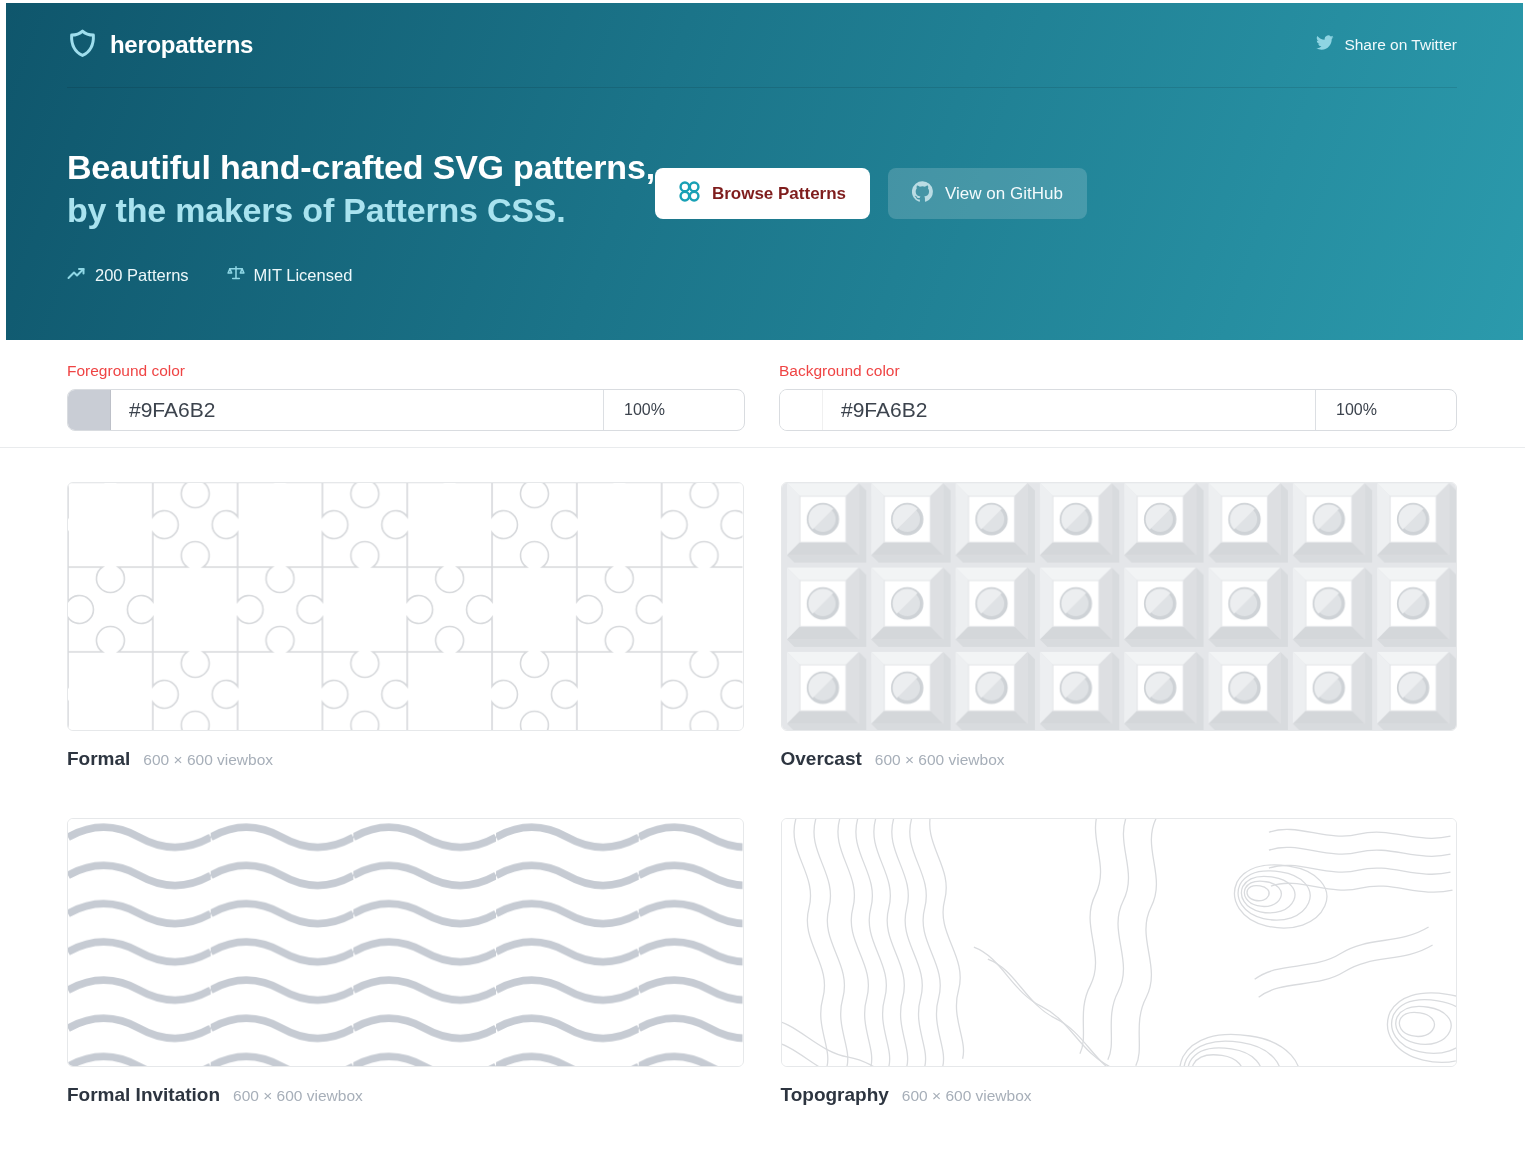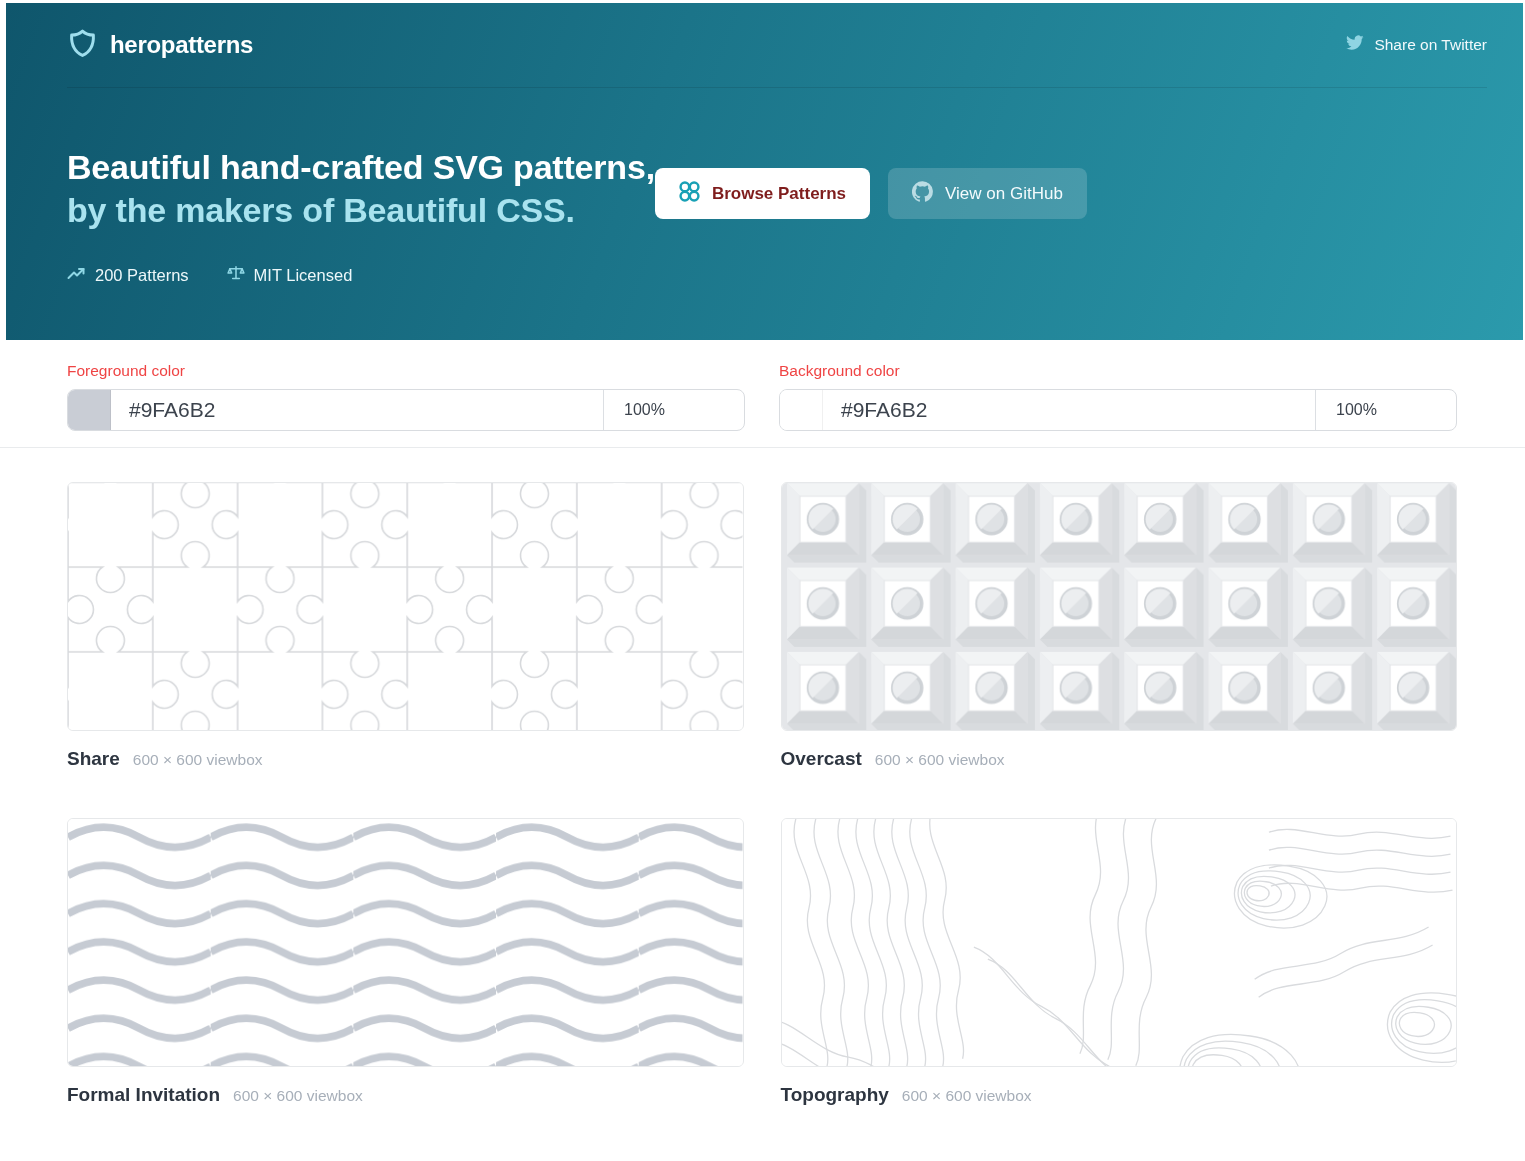--- a/index.html
+++ b/index.html
@@ -2,21 +2,21 @@
 <html><head>
 <meta charset="utf-8">
 <style>
   * { box-sizing: border-box; margin: 0; padding: 0; }
   html, body { width: 1525px; height: 1161px; overflow: hidden; background: #ffffff;
     font-family: "Liberation Sans", sans-serif; }
 
   
   .header { margin: 3px 2px 0 6px; height: 337px;
     background: linear-gradient(110deg, #0f566c 0%, #1b7489 42%, #2b9aac 100%);
-    padding: 0 36px 0 61px; }
+    padding: 0 66px 0 61px; }
   .nav { height: 85px; display: flex; align-items: center; justify-content: space-between;
     border-bottom: 1px solid rgba(0,0,0,0.10); }
   .logo { display: flex; align-items: center; gap: 12px; cursor: pointer; }
   .logo svg { display: block; }
   .logo-text { color: #ffffff; font-size: 24px; font-weight: 700; letter-spacing: -0.3px; }
   .share { display: flex; align-items: center; gap: 10px; color: #f2fafc; font-size: 15.5px; cursor: pointer; }
 
   .hero { display: flex; align-items: flex-start; padding-top: 58px; }
   .headline { font-size: 34px; line-height: 43px; font-weight: 600; letter-spacing: -0.2px; }
   .headline .l1 { color: #ffffff; }
@@ -76,21 +76,21 @@
         </svg>
       </span>
       <span>Share on Twitter</span>
     </div>
   </div>
 
   <div class="hero">
     <div>
       <div class="headline">
         <div class="l1">Beautiful hand-crafted SVG patterns,</div>
-        <div class="l2">by the makers of Beautiful CSS.</div>
+        <div class="l2">by the makers of Patterns CSS.</div>
       </div>
       <div class="stats">
         <div class="stat">
           <span>
             <svg width="19" height="16" viewBox="0 0 18 16" fill="none" stroke="#8fd7e5" stroke-width="2" stroke-linecap="round" stroke-linejoin="round">
               <path d="M1 13 L6.5 7.5 L9.5 10.5 L16 4"></path>
                 <path d="M11.5 4 H16 V8.5"></path>
             </svg>
           </span>
           <span>200 Patterns</span>
@@ -166,21 +166,21 @@
               <path d="M170 0 V34.5 a14 14 0 1 0 0 16 V119.5 a14 14 0 1 1 0 16 V170"></path>
               <path d="M85 0 V34.5 a14 14 0 1 1 0 16 V119.5 a14 14 0 1 0 0 16 V170"></path>
             </g>
           </pattern>
         </defs>
         <rect width="676" height="249" fill="#ffffff"></rect>
         <rect width="676" height="249" fill="url(#pJig)"></rect>
       </svg>
     </div>
     <div class="caption">
-      <span class="p-name">Share</span>
+      <span class="p-name">Formal</span>
       <span class="p-viewbox">600 × 600 viewbox</span>
     </div>
   </div>
 
   <div class="cell">
     <div class="card">
       <svg viewBox="0 0 676 249" preserveAspectRatio="xMidYMid slice">
         <defs>
           <pattern id="pOve" width="84.5" height="84.5" patternUnits="userSpaceOnUse">
             <rect width="84.5" height="84.5" fill="#e4e6e9"></rect>

